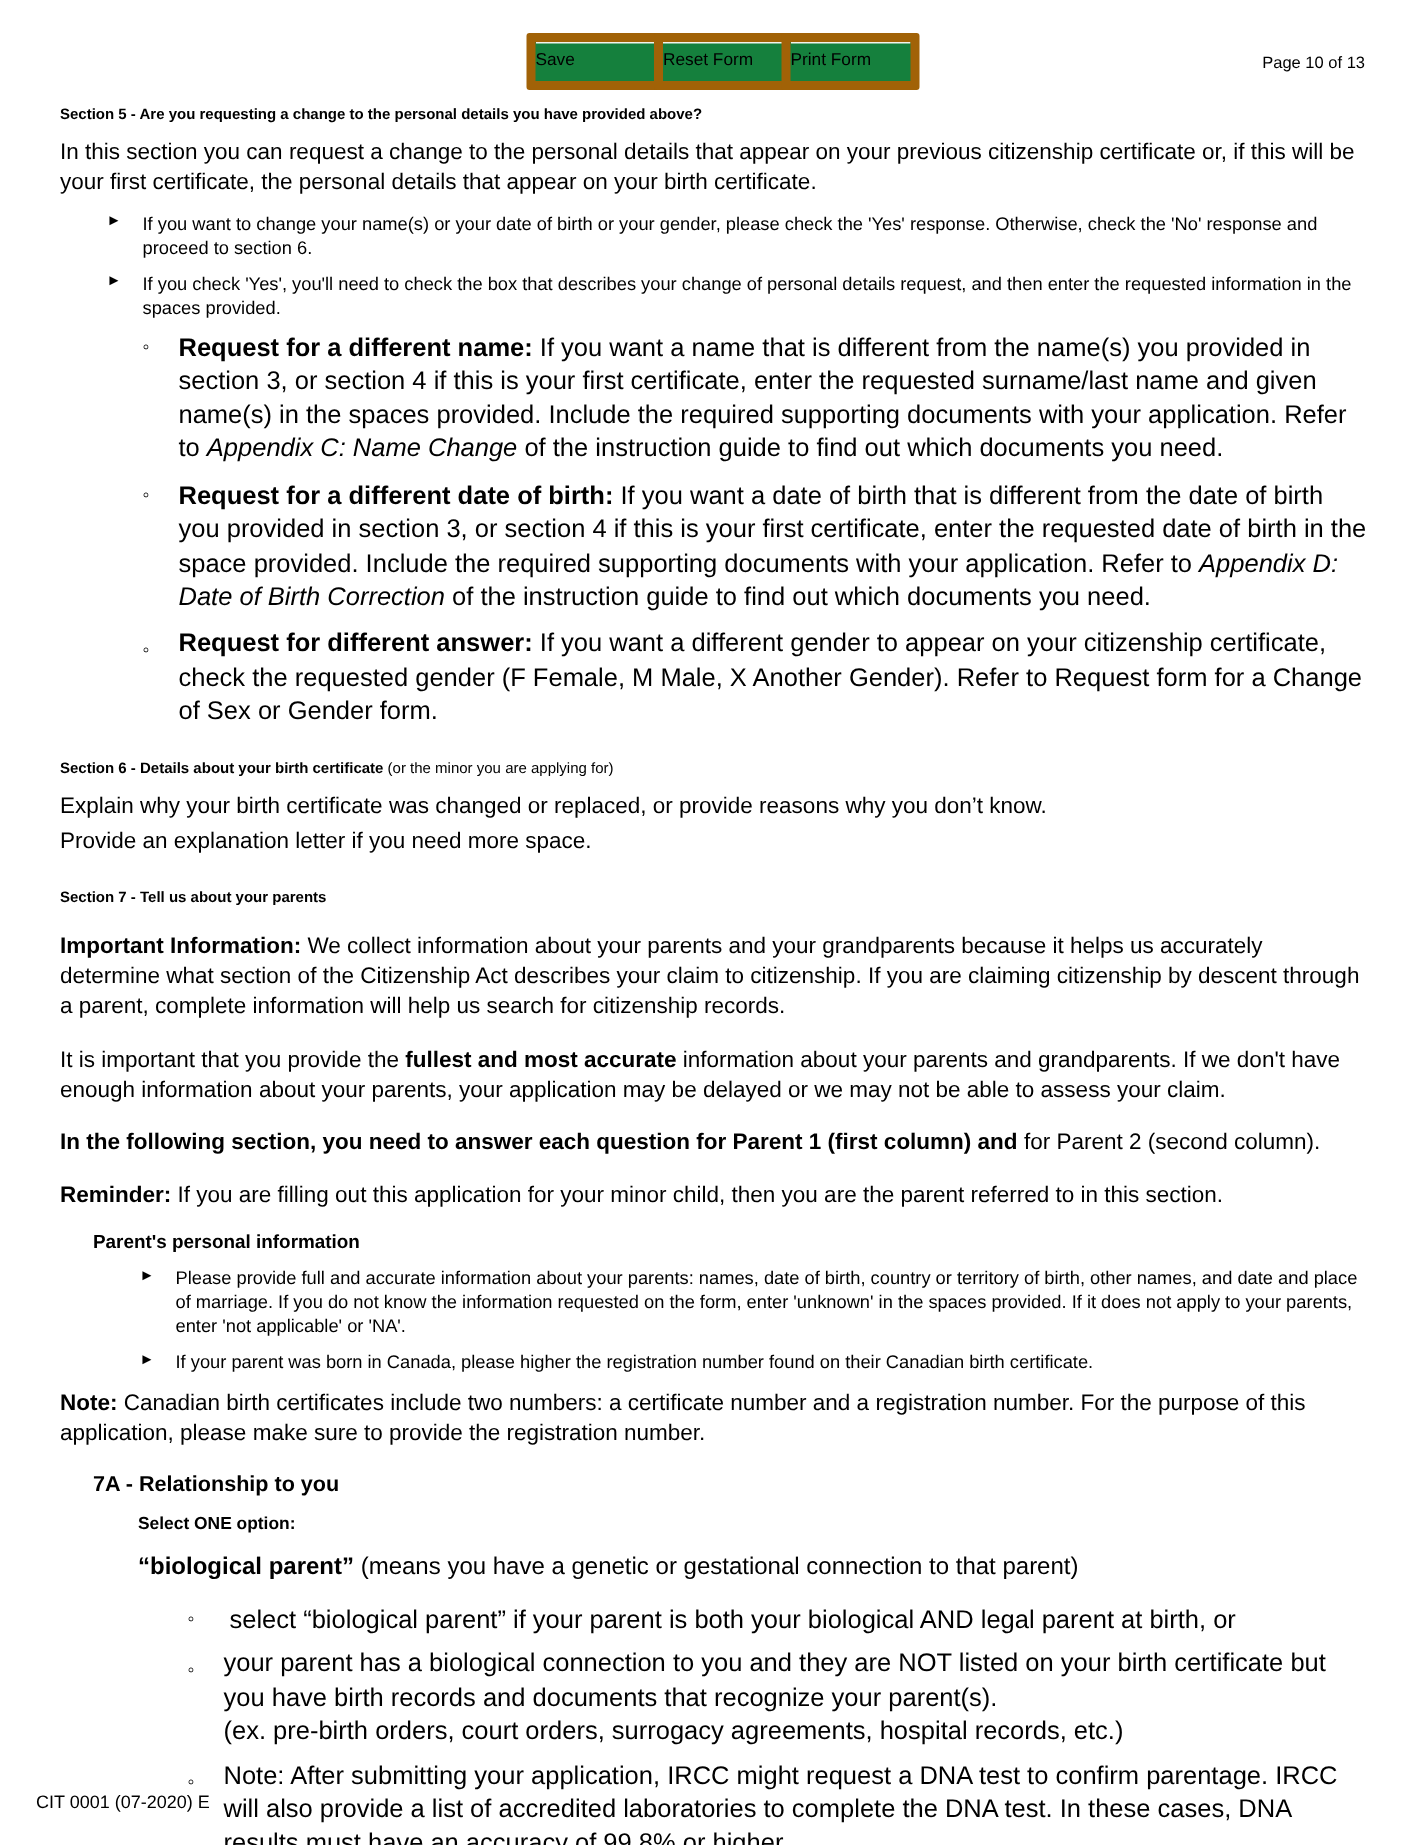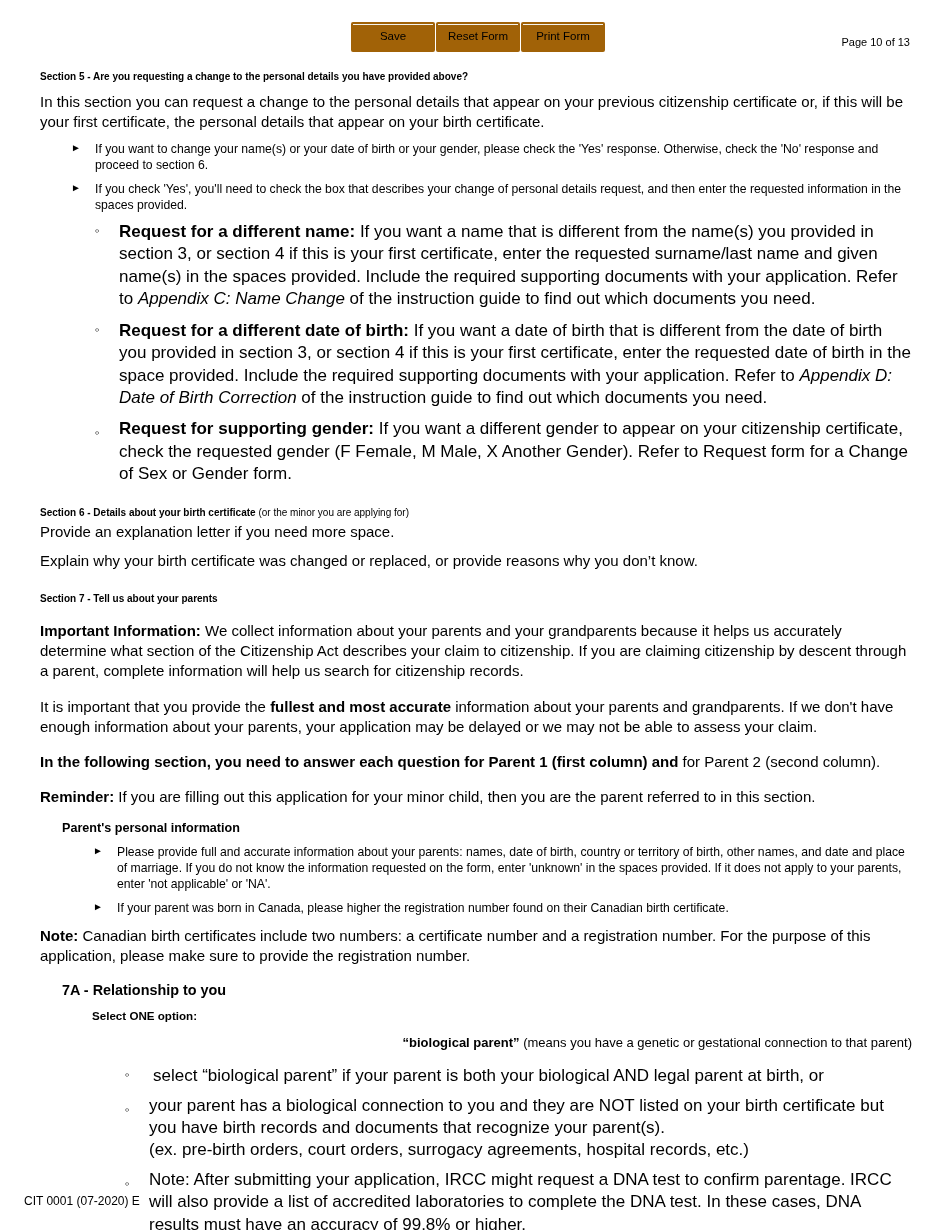--- a/index.html
+++ b/index.html
@@ -27,27 +27,26 @@
     position: absolute;
     top: 22px;
     left: 0;
     width: 950px;
     height: 30px;
   }
   .btn {
     position: absolute;
     top: 0;
     height: 26px;
-    background: #a16207;
-    border: 2px solid #a16207;
+    background: #15803d;
+    border: 6px solid #a16207;
     border-radius: 2px;
     font-family: "Liberation Sans", sans-serif;
     font-size: 11.5px;
     color: #000;
-    text-align: center;
     line-height: 24px;
     box-shadow: inset 0 1px 0 #f4f3ec;
     cursor: pointer;
   }
   #btn-save { left: 351px; width: 80px; }
   #btn-reset { left: 436px; width: 80px; }
   #btn-print { left: 521px; width: 80px; }
 
   .page-num {
     position: absolute;
@@ -133,24 +132,23 @@
     font-size: 14.4px;
     font-weight: bold;
     margin: 16px 0 0 22px;
   }
   .small-head {
     font-size: 11.6px;
     font-weight: bold;
     margin: 11px 0 0 52px;
   }
   .quote-line {
-    font-size: 13px;
+    font-size: 16px;
     margin: 12px 0 0 52px;
     line-height: 1.32;
-    text-align: right;
   }
   .quote-line .b { font-weight: bold; }
   ul.circ.deep {
     padding-left: 85px;
   }
   ul.circ.deep > li { margin-bottom: 7px; }
 
   .footer {
     position: absolute;
     left: 24px;
@@ -184,28 +182,28 @@
     </ul>
 
     <ul class="circ">
       <li>
         <span class="b">Request for a different name:</span><span> If you want a name that is different from the name(s) you provided in section 3, or section 4 if this is your first certificate, enter the requested surname/last name and given name(s) in the spaces provided. Include the required supporting documents with your application. Refer to </span><span class="i">Appendix C: Name Change</span><span> of the instruction guide to find out which documents you need.</span>
       </li>
       <li>
         <span class="b">Request for a different date of birth:</span><span> If you want a date of birth that is different from the date of birth you provided in section 3, or section 4 if this is your first certificate, enter the requested date of birth in the space provided. Include the required supporting documents with your application. Refer to </span><span class="i">Appendix D: Date of Birth Correction</span><span> of the instruction guide to find out which documents you need.</span>
       </li>
       <li class="lower-marker" style="--m: 1;">
-        <span class="b">Request for supporting gender:</span><span> If you want a different gender to appear on your citizenship certificate, check the requested gender (F Female, M Male,  X Another Gender). Refer to Request form for a Change of Sex or Gender form.</span>
+        <span class="b">Request for different answer:</span><span> If you want a different gender to appear on your citizenship certificate, check the requested gender (F Female, M Male,  X Another Gender). Refer to Request form for a Change of Sex or Gender form.</span>
       </li>
     </ul>
 
     <h2 class="section-head" style="margin-top:20px;"><span>Section 6  - Details about your birth certificate</span><span class="light"> (or the minor you are applying for)</span></h2>
 
+    <p class="body">Explain why your birth certificate was changed or replaced, or provide reasons why you don’t know.</p>
     <p class="body tight">Provide an explanation letter if you need more space.</p>
-    <p class="body">Explain why your birth certificate was changed or replaced, or provide reasons why you don’t know.</p>
 
     <h2 class="section-head" style="margin-top:22px;">Section 7  - Tell us about your parents</h2>
 
     <p class="body" style="margin-top:16px;"><span class="b">Important Information:</span><span> We collect information about your parents and your grandparents because it helps us accurately determine what section of the Citizenship Act describes your claim to citizenship. If you are claiming citizenship by descent through a parent, complete information will help us search for citizenship records.</span></p>
 
     <p class="body" style="margin-top:16px;"><span>It is important that you provide the </span><span class="b">fullest and most accurate</span><span> information about your parents and grandparents. If we don't have enough information about your parents, your application may be delayed or we may not be able to assess your claim.</span></p>
 
 
     <p class="body" style="margin-top:16px;"><span class="b">In the following section, you need to answer each question for Parent 1 (first column) and</span><span> for Parent 2 (second column).</span></p>
 

